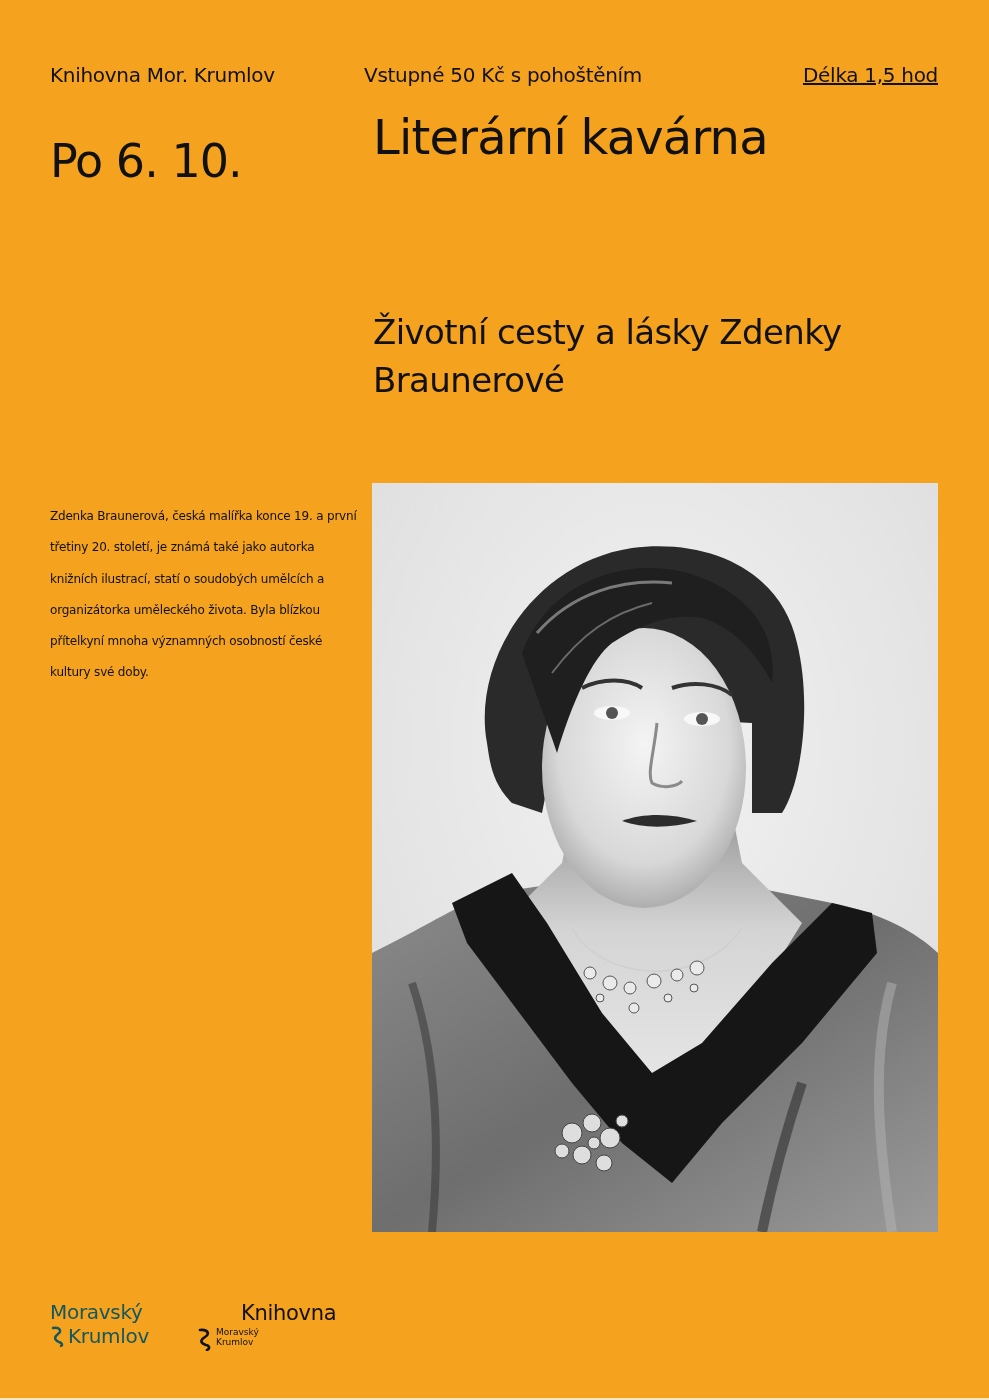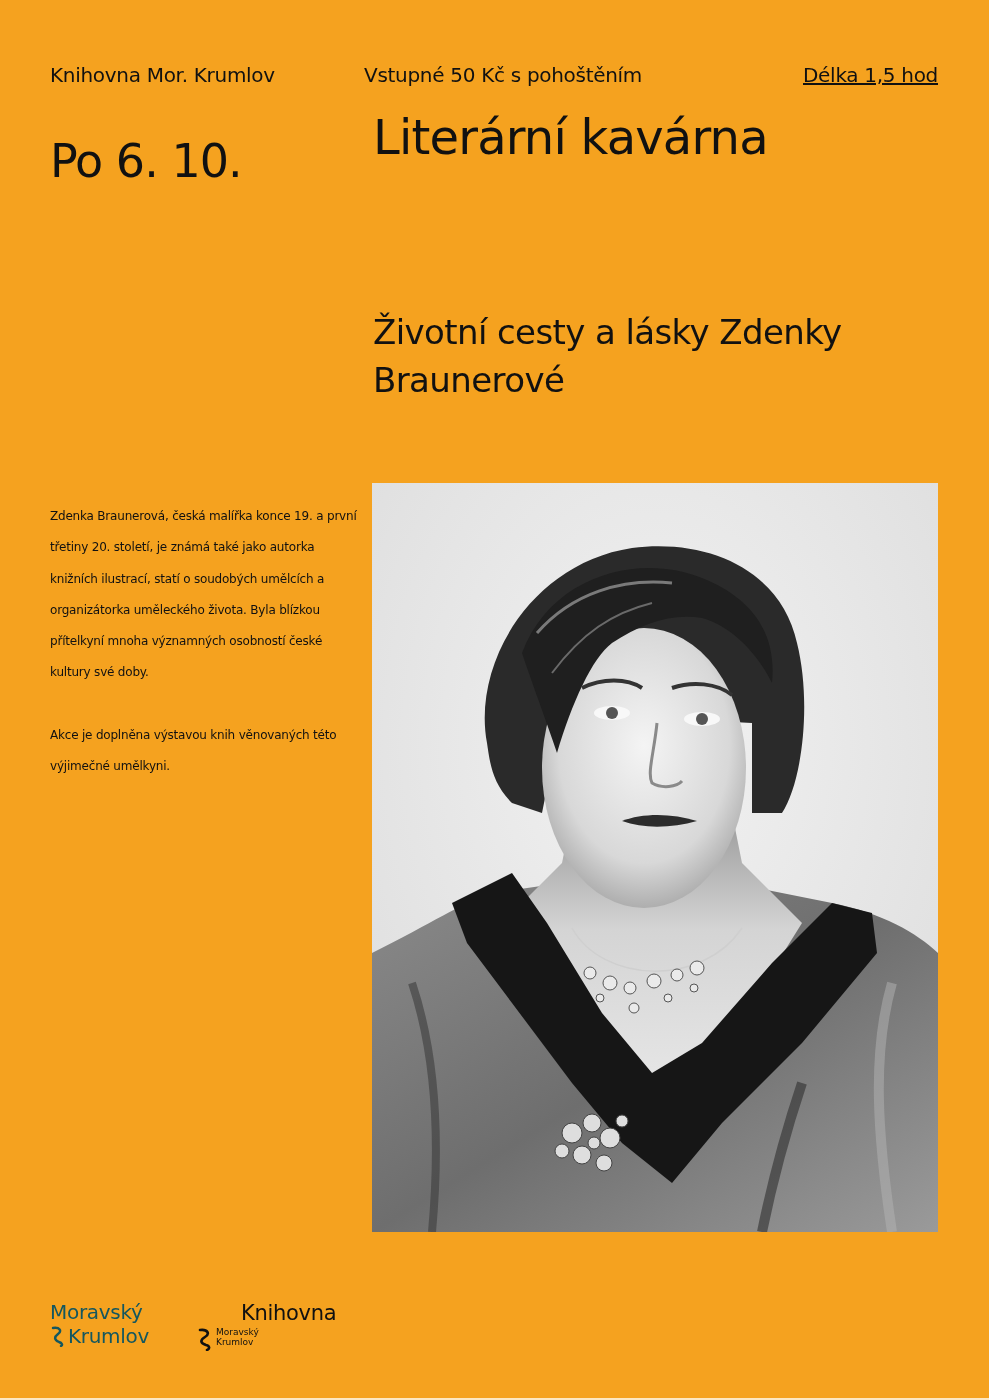--- a/index.html
+++ b/index.html
@@ -40,21 +40,20 @@
 
 <div class="datetime">
   <div>Po 6. 10.</div>
 </div>
 
 <div class="event-title">Literární kavárna</div>
 <div class="subtitle">Životní cesty a lásky Zdenky Braunerové</div>
 
 <div class="description">
   <p>Zdenka Braunerová, česká malířka konce 19. a první třetiny 20. století, je známá také jako autorka knižních ilustrací, statí o soudobých umělcích a organizátorka uměleckého života. Byla blízkou přítelkyní mnoha významných osobností české kultury své doby.</p>
-  <p>Akce je doplněna výstavou knih věnovaných této výjimečné umělkyni.</p>
 </div>
 
 <div class="photo">
   <svg width="566" height="749" viewBox="0 0 566 749">
     <defs>
       <radialGradient id="bg" cx="50%" cy="35%" r="75%">
         <stop offset="0%" stop-color="#f2f2f2"></stop>
         <stop offset="100%" stop-color="#dcdcdc"></stop>
       </radialGradient>
       <radialGradient id="skin" cx="50%" cy="42%" r="60%">

